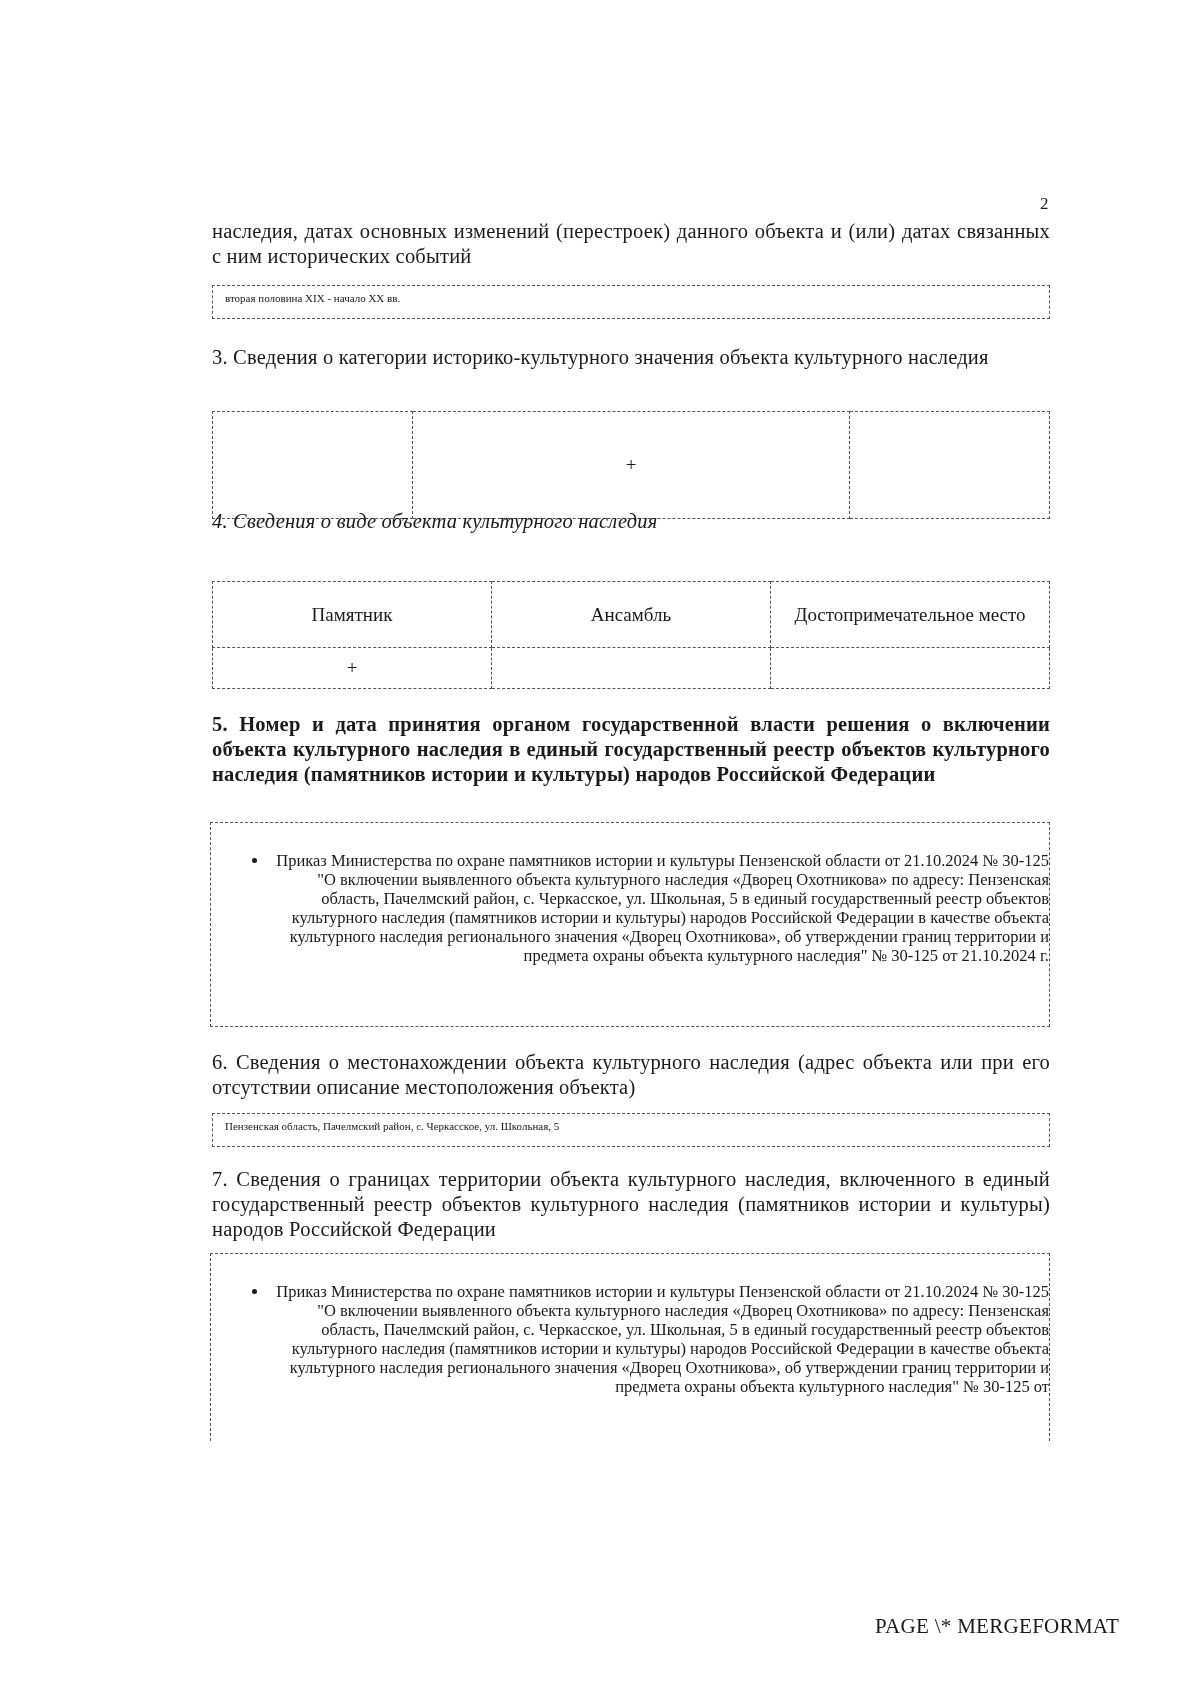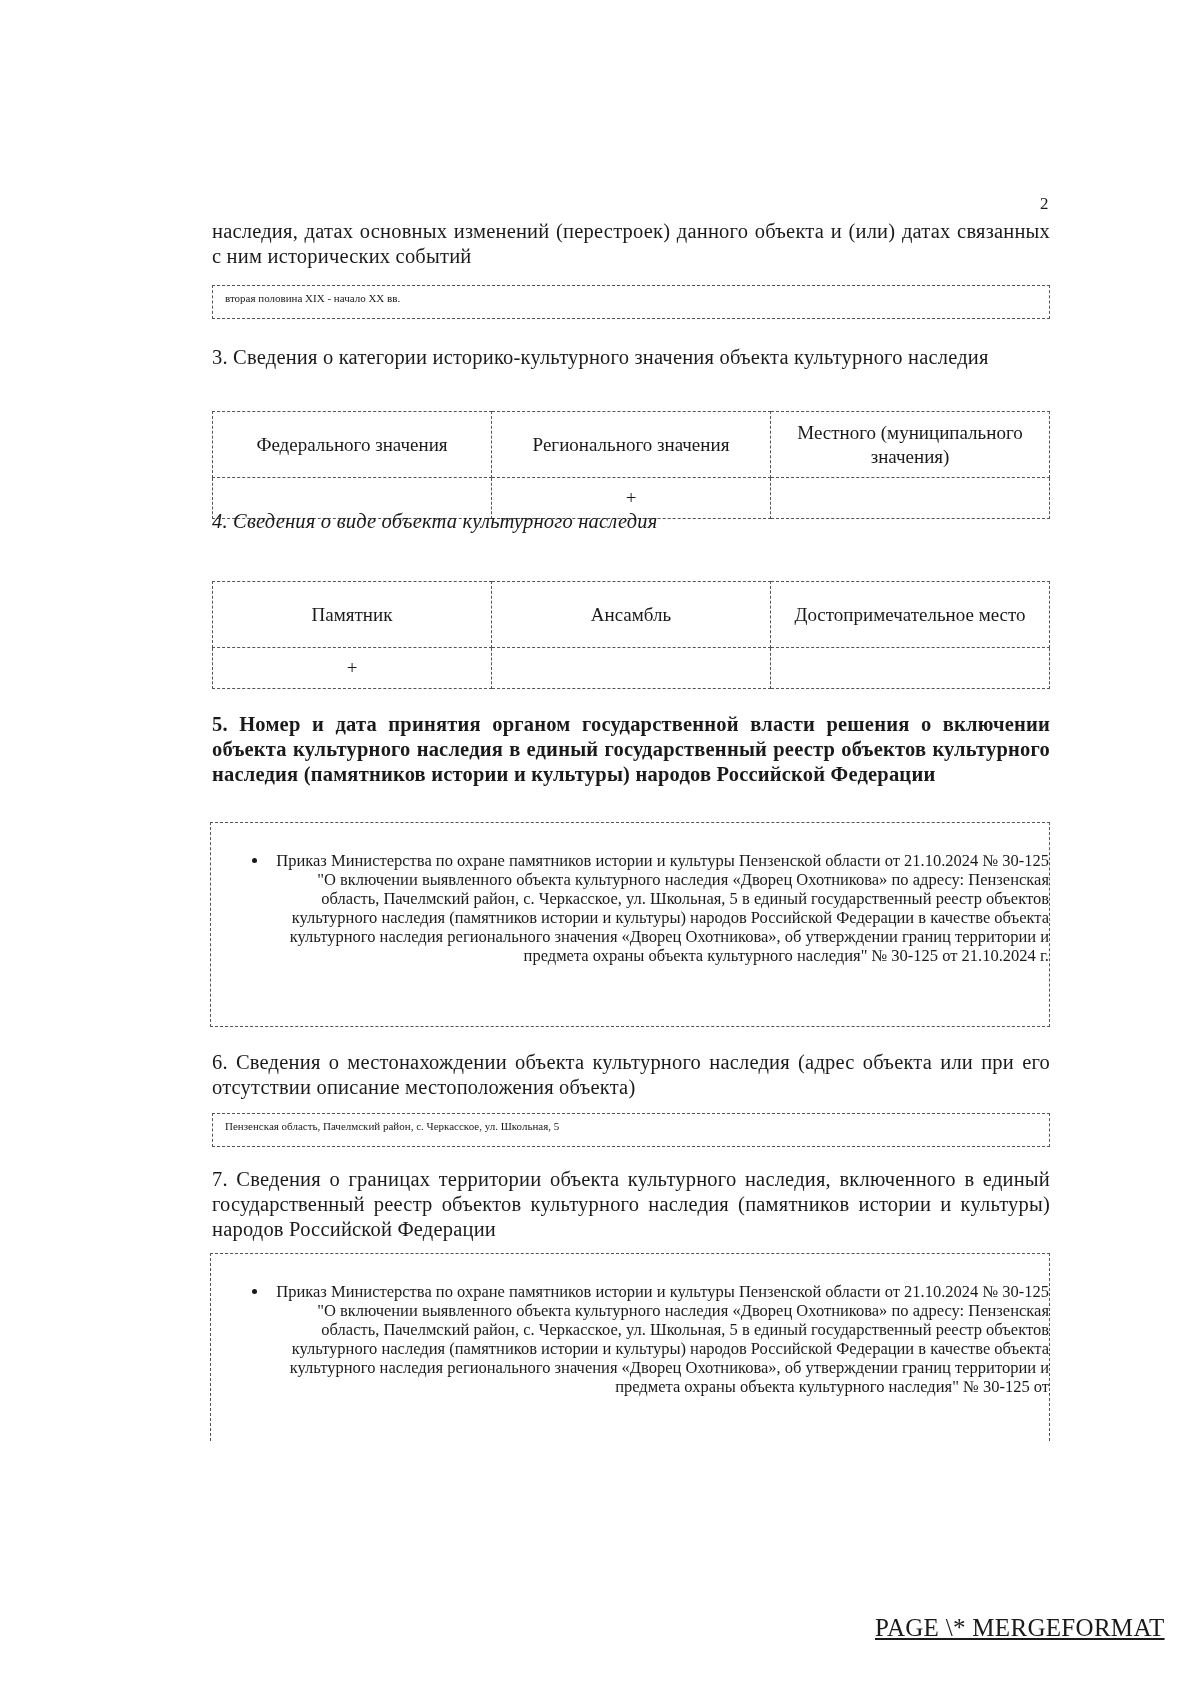--- a/index.html
+++ b/index.html
@@ -7,40 +7,35 @@
   .abs { position:absolute; }
   .page-num { left:1040px; top:194px; font-size:17px; }
   .para { left:212px; width:838px; font-size:20.5px; line-height:25px; text-align:justify; text-align-last:left; letter-spacing:0.2px; }
   .box { border:1px dashed #555; box-sizing:border-box; }
   .value-box { left:212px; width:838px; font-size:11px; padding:6px 12px; }
   table.cat { position:absolute; left:212px; width:838px; border-collapse:collapse; font-size:19px; }
   table.cat td { border:1px dashed #555; text-align:center; vertical-align:middle; padding:2px 4px; line-height:24px; }
   .list-box { left:210px; width:840px; font-size:16.5px; line-height:19px; }
   .list-box ul { margin:0; padding:0 0 0 58px;text-align:right; }
   .list-box li { list-style:disc; }
-  .footer { left:875px; top:1614px; font-size:25px; letter-spacing:0.3px;text-decoration:underline; }
+  .footer { left:875px; top:1614px; font-size:21px; letter-spacing:0.3px; }
 </style>
 </head>
 <body>
 
 <div class="abs page-num">2</div>
 
 <div class="abs para" style="top:219px;">наследия, датах основных изменений (перестроек) данного объекта и (или) датах связанных с ним исторических событий</div>
 <div class="abs box value-box" style="top:285px; height:34px;">
   <span>вторая половина XIX - начало XX вв.</span>
 </div>
 
 <div class="abs para" style="top:345px;">3. Сведения о категории историко-культурного значения объекта культурного наследия</div>
 <table class="cat" style="top:411px; height:108px;">
   <tbody>
-      <tr style="height:66px;">
-    <td style="width:33.3%;">Федерального значения</td>
-    <td style="width:33.3%;">Регионального значения</td>
-    <td style="width:33.3%;">Местного (муниципального значения)</td>
-  </tr>
   <tr>
     <td></td>
     <td>+</td>
     <td></td>
   </tr>
 </tbody>
   </table>
 
 <div class="abs para" style="top:509px;font-style:italic;">4. Сведения о виде объекта культурного наследия</div>
 <table class="cat" style="top:581px; height:108px;">

